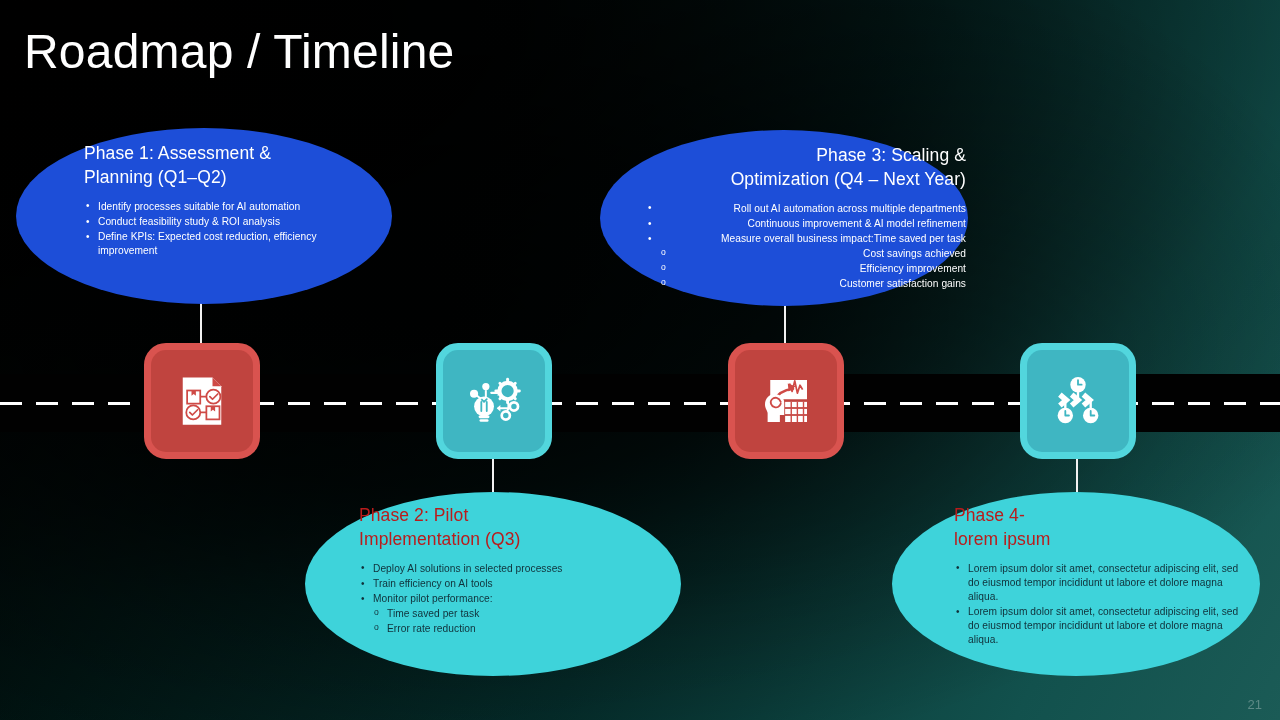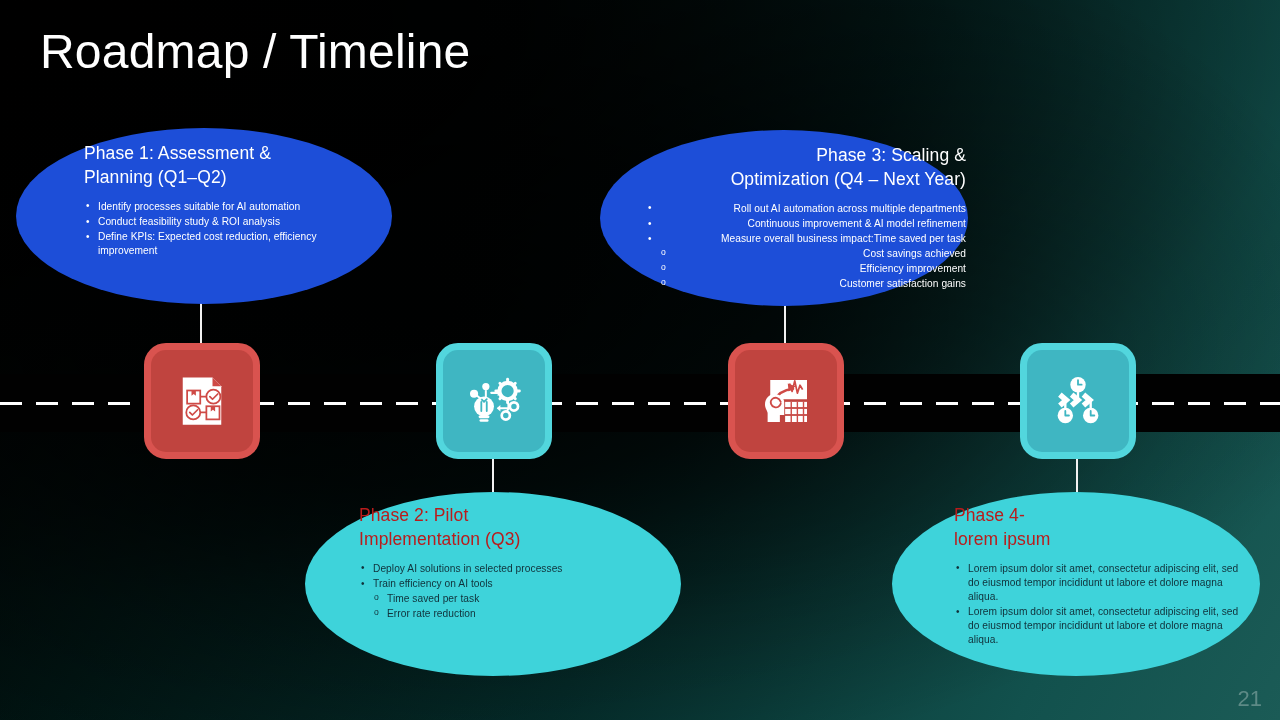--- a/index.html
+++ b/index.html
@@ -26,21 +26,21 @@
   #bg-vignette {
     position: absolute;
     inset: 0;
     background: radial-gradient(ellipse 88% 80% at 34% 44%, rgba(0,0,0,0.92) 0%, rgba(0,0,0,0.75) 30%, rgba(0,0,0,0.30) 58%, rgba(0,0,0,0) 82%);
     pointer-events: none;
   }
 
   
   #title {
     position: absolute;
-    left: 40px;
+    left: 24px;
     top: 24px;
     font-size: 48px;
     font-weight: 300;
     letter-spacing: 0.2px;
     color: #ffffff;
     line-height: 1.15;
     white-space: nowrap;
   }
 
   
@@ -161,21 +161,21 @@
     align-items: center;
     justify-content: center;
   }
   .tile-face svg { display: block; }
 
   
   #slide-number {
     position: absolute;
     right: 18px;
     bottom: 8px;
-    font-size: 22px;
+    font-size: 13px;
     color: #5d8a86;
     font-weight: 400;
   }
 </style>
 </head>
 <body>
 
 <div id="slide">
 
   <div id="bg-base"></div>
@@ -218,20 +218,21 @@
     </div>
   </div>
 
   <div class="bubble teal" style="left:305px; top:492px; width:376px; height:184px;">
     <div class="bubble-inner" style="left:54px; top:12px; width:300px;">
       <div class="bubble-title">Phase 2: Pilot
 Implementation (Q3)</div>
       <ul class="blist">
         <li class="lvl1">Deploy AI solutions in selected processes</li>
         <li class="lvl1">Train efficiency on AI tools</li>
+        <li class="lvl1">Monitor pilot performance:</li>
         <li class="lvl2">Time saved per task</li>
         <li class="lvl2">Error rate reduction</li>
       </ul>
     </div>
   </div>
 
   <div class="bubble teal" style="left:892px; top:492px; width:368px; height:184px;">
     <div class="bubble-inner" style="left:62px; top:12px; width:292px;">
       <div class="bubble-title">Phase 4-
 lorem ipsum</div>

